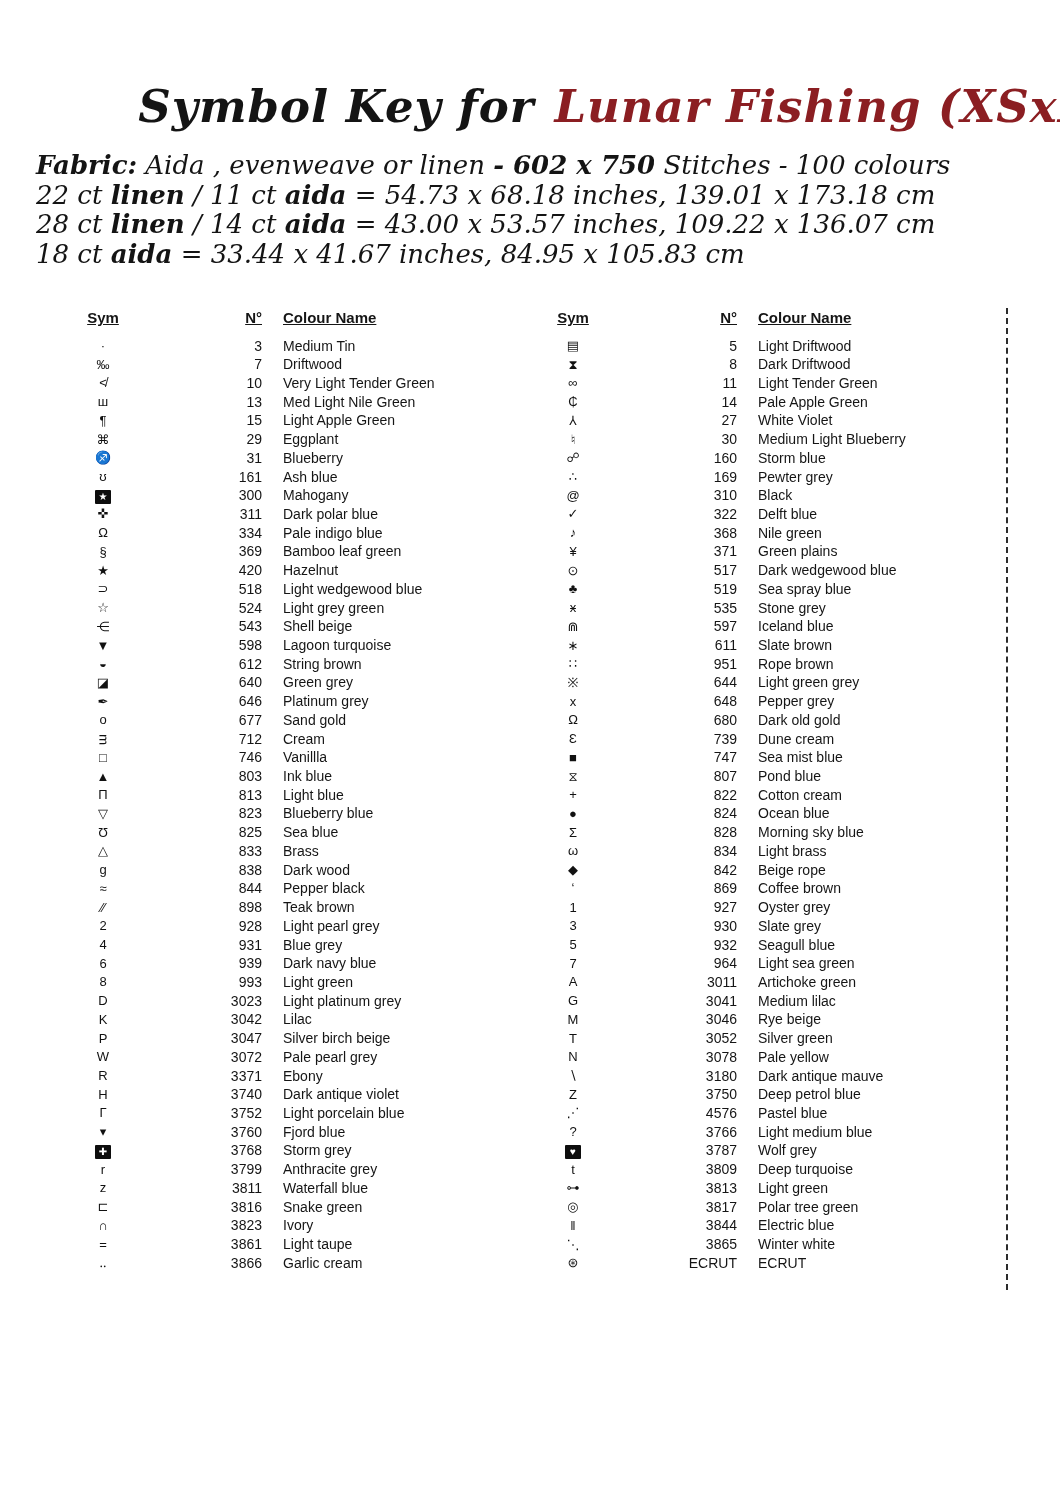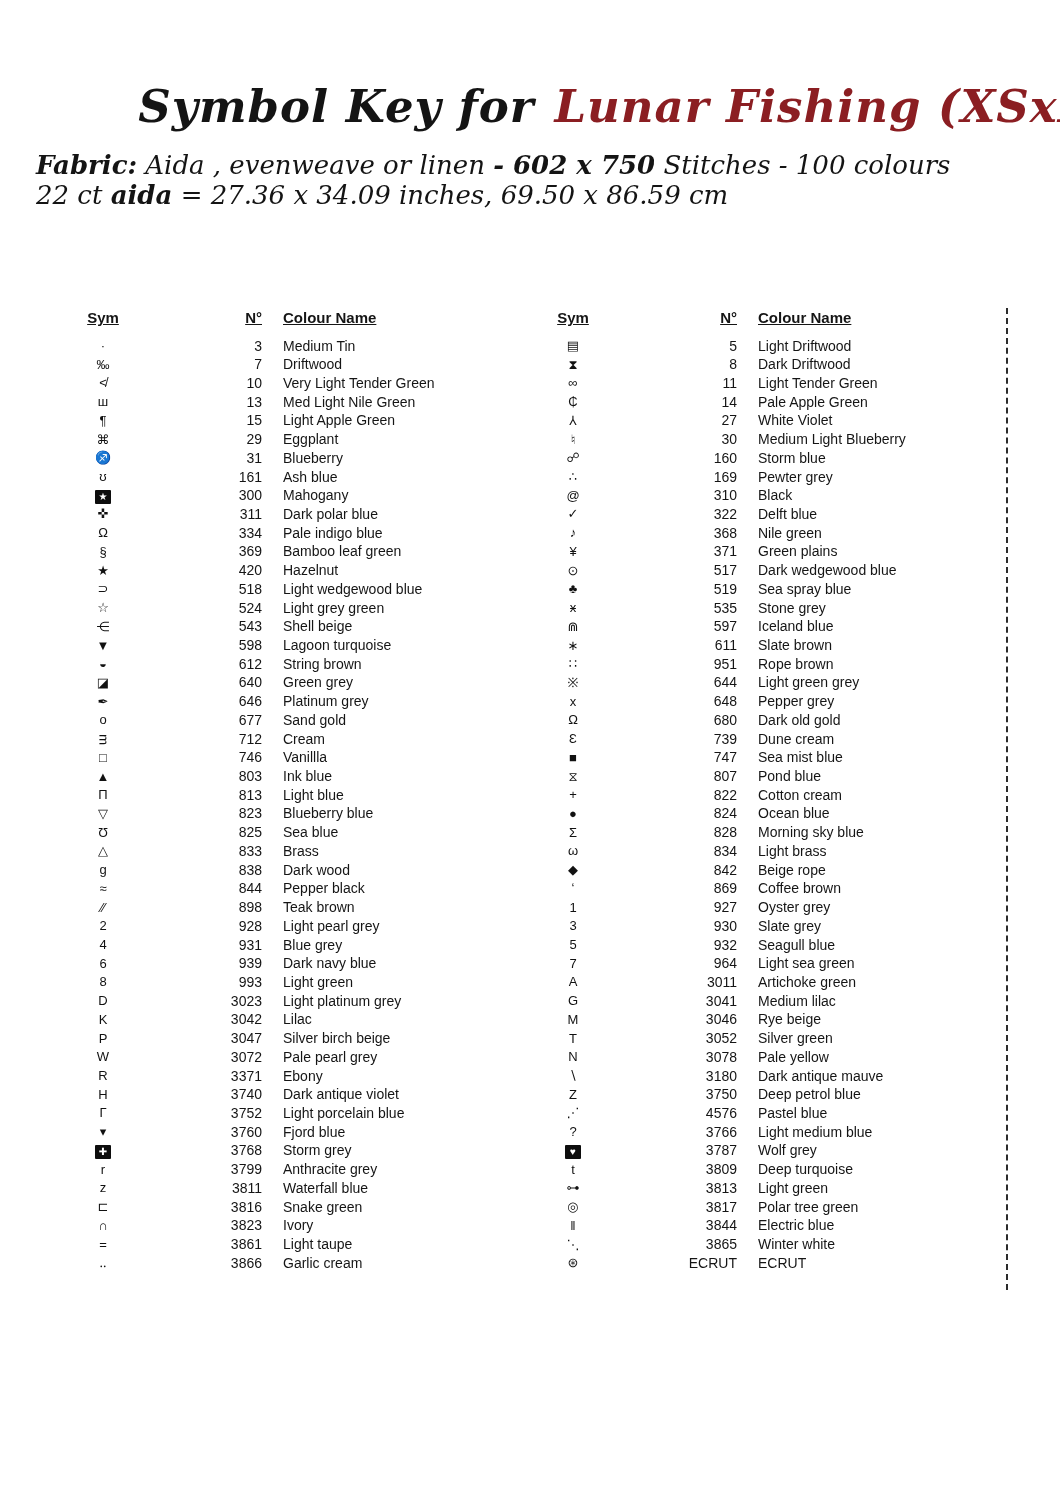--- a/index.html
+++ b/index.html
@@ -52,21 +52,23 @@
 </style>
 </head>
 <body>
 
 <div class="title">
   <span class="t-black">Symbol Key for</span><span class="t-red" style="color: rgb(139, 30, 34);">Lunar Fishing (XSxI)</span>
 </div>
 
 <div class="fabric">
     <div><span class="b">Fabric:</span><span>  Aida , evenweave or  linen </span><span class="b">- 602 x 750</span><span> Stitches - 100 colours</span></div>
-    <div><span>22 ct </span><span class="b">aida</span><span> = 27.36 x 34.09 inches, 69.50 x 86.59 cm</span></div>
+    <div><span>22 ct </span><span class="b">linen</span><span> / 11 ct </span><span class="b">aida</span><span> = 54.73 x 68.18 inches, 139.01 x 173.18 cm</span></div>
+    <div><span>28 ct </span><span class="b">linen</span><span> / 14 ct </span><span class="b">aida</span><span> = 43.00 x 53.57 inches, 109.22 x 136.07 cm</span></div>
+    <div><span>18 ct </span><span class="b">aida</span><span>  = 33.44 x 41.67 inches, 84.95 x 105.83 cm</span></div>
   </div>
 
 <div class="col left">
   <div class="row head">
     <span class="h-sym">Sym</span>
     <span class="h-num">N°</span>
     <span class="h-name">Colour Name</span>
   </div>
   <div>
       <div class="row">

